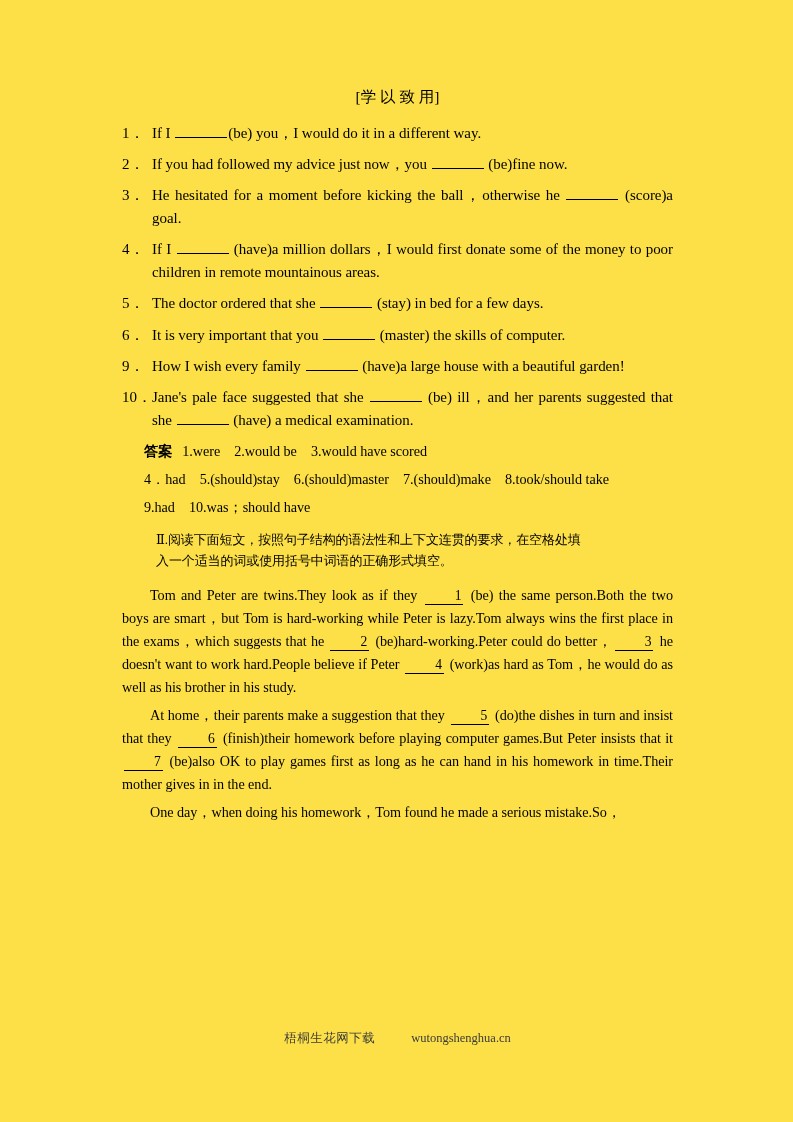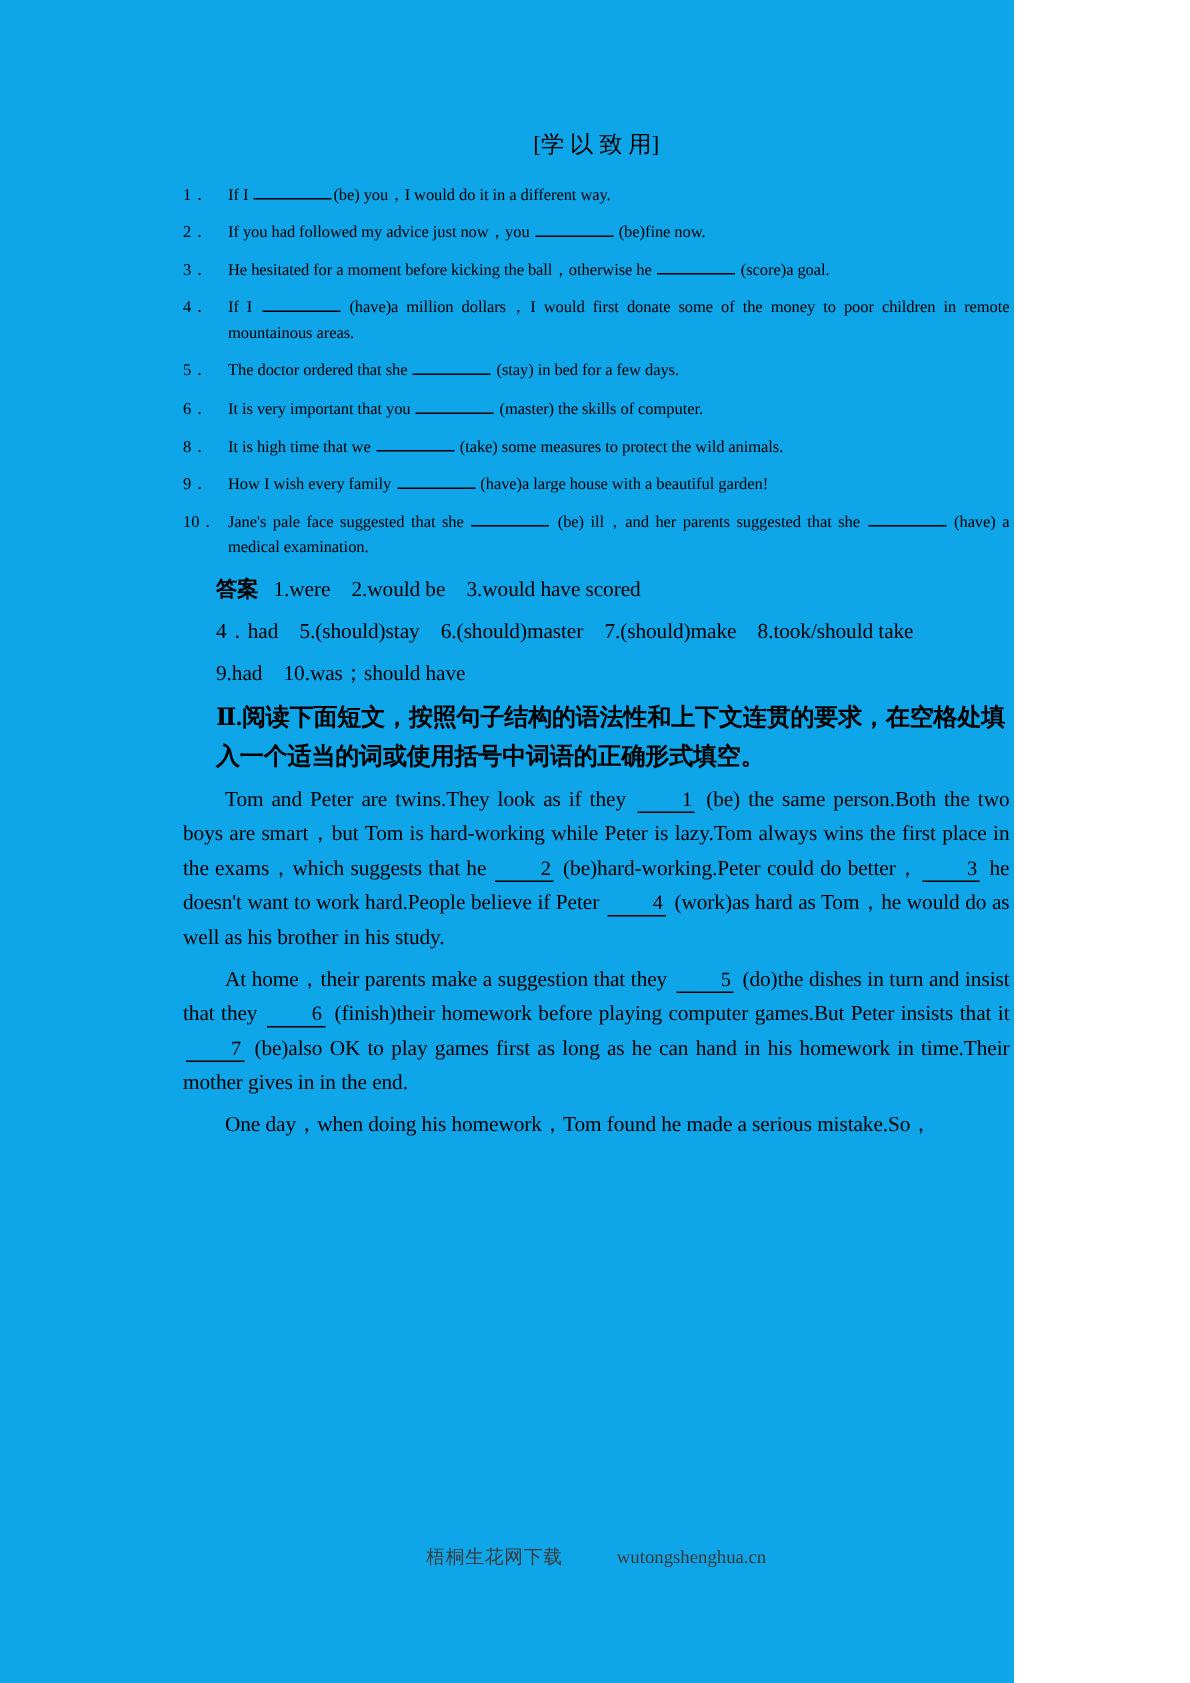--- a/index.html
+++ b/index.html
@@ -13,23 +13,23 @@
     position: relative;
     font-family: "Liberation Serif", "DejaVu Serif", serif;
     color: #000000;
     overflow: hidden;
   }
 
   .page {
     position: absolute;
     left: 0;
     top: 0;
-    width: 676px;
+    width: 793px;
     height: 1122px;
-    background: #0ea5e9;
+    background: #fde047;
   }
 
   .content {
     position: absolute;
     left: 122px;
     top: 86px;
     width: 551px;
   }
 
   
@@ -48,21 +48,21 @@
     font-size: 14.2px;
     font-weight: bold;
     margin: 0 0 7px 0;
     line-height: 1.5;
     letter-spacing: -0.2px;
   }
 
   
   .qitem {
     display: block;
-    font-size: 11px;
+    font-size: 15px;
     line-height: 1.52;
     margin: 0 0 8.5px 0;
     text-align: justify;
     text-justify: inter-word;
     padding-left: 30px;
     text-indent: -30px;
     letter-spacing: -0.05px;
   }
   .qitem .num {
     display: inline-block;
@@ -93,28 +93,27 @@
     white-space: normal;
     letter-spacing: -0.05px;
   }
   .ans-label {
     font-weight: bold;
     margin-right: 10px;
   }
 
   
   .part2-head {
-    font-size: 16px;
+    font-size: 13px;
     line-height: 1.6;
-    margin: 0;
+    margin: 12px;
     padding-left: 22px;
     text-indent: 0px;
     text-align: justify;
     letter-spacing: -0.1px;
-    font-weight: bold;
   }
   .part2-head .l2 {
     display: block;
     padding-left: 0;
   }
 
   .para {
     font-size: 14.2px;
     line-height: 1.62;
     margin: 5px 0 0 0;
@@ -160,21 +159,20 @@
     <div class="doc-title">[学 以 致 用]</div>
 
 
     <div id="question-list">
         <div class="qitem"><span class="num">1．</span><span>If I </span><span class="blk"></span><span>(be) you，I would do it in a different way.</span></div>
         <div class="qitem"><span class="num">2．</span><span>If you had followed my advice just now，you </span><span class="blk"></span><span> (be)fine now.</span></div>
         <div class="qitem"><span class="num">3．</span><span>He hesitated for a moment before kicking the ball，otherwise he </span><span class="blk"></span><span> (score)a goal.</span></div>
         <div class="qitem"><span class="num">4．</span><span>If I </span><span class="blk"></span><span> (have)a million dollars，I would first donate some of the money to poor children in remote mountainous areas.</span></div>
         <div class="qitem"><span class="num">5．</span><span>The doctor ordered that she </span><span class="blk"></span><span> (stay) in bed for a few days.</span></div>
         <div class="qitem"><span class="num">6．</span><span>It is very important that you </span><span class="blk"></span><span> (master) the skills of computer.</span></div>
-        <div class="qitem"><span class="num">8．</span><span>It is high time that we </span><span class="blk"></span><span> (take) some measures to protect the wild animals.</span></div>
         <div class="qitem"><span class="num">9．</span><span>How I wish every family </span><span class="blk"></span><span> (have)a large house with a beautiful garden!</span></div>
         <div class="qitem"><span class="num">10．</span><span>Jane's pale face suggested that she </span><span class="blk"></span><span> (be) ill，and her parents suggested that she </span><span class="blk"></span><span> (have) a medical examination.</span></div>
       </div>
 
     <div class="ans-block">
       <div class="ans-line">
         <span class="ans-label">答案</span><span>1.were　2.would be　3.would have scored</span>
       </div>
       <div class="ans-line">4．had　5.(should)stay　6.(should)master　7.(should)make　8.took/should take</div>
       <div class="ans-line">9.had　10.was；should have</div>

